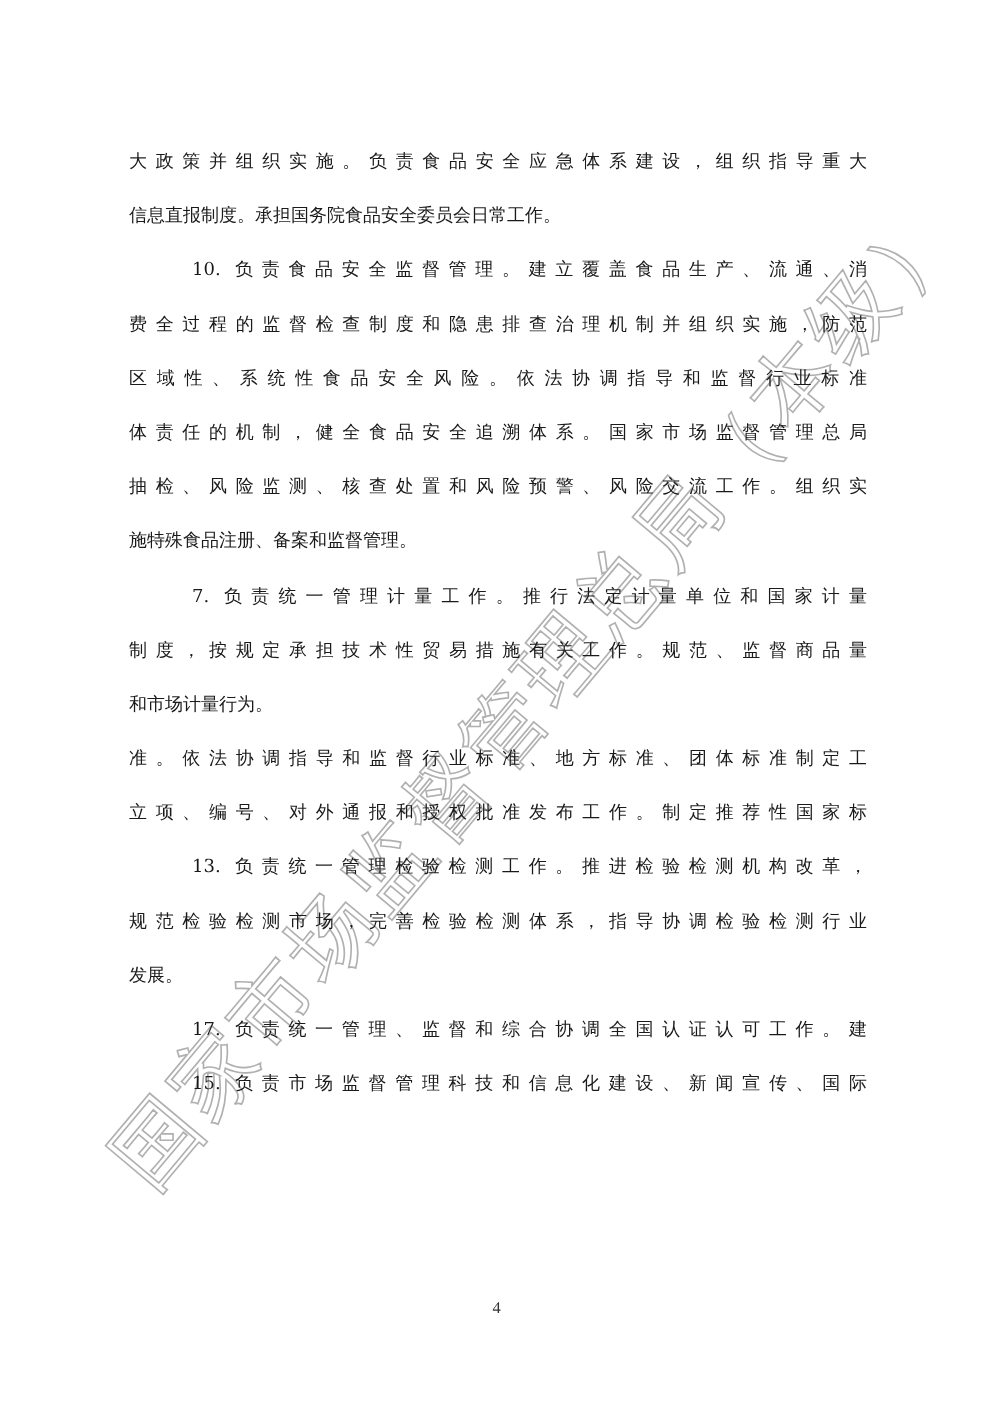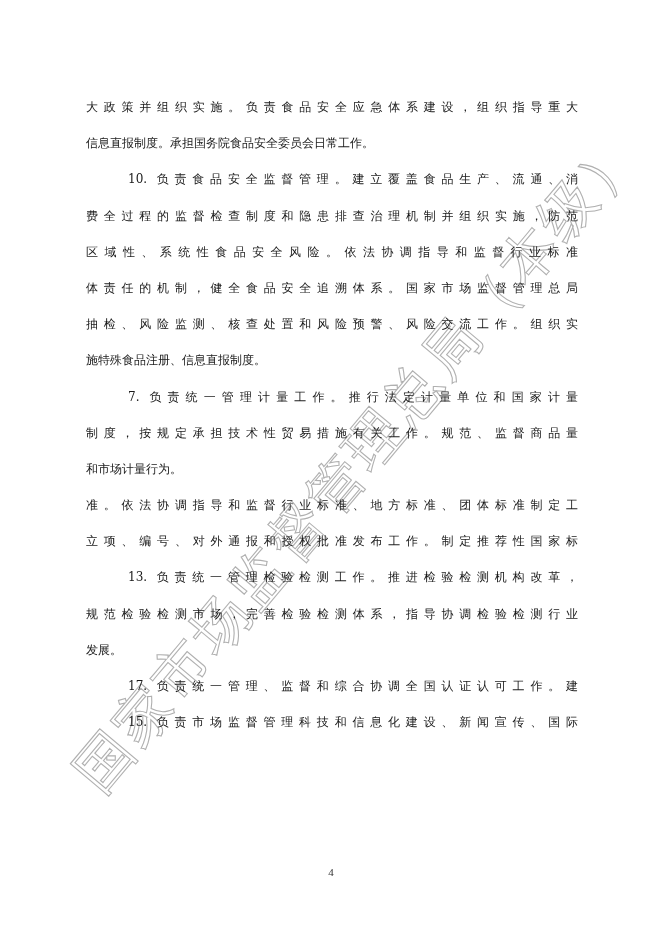--- a/index.html
+++ b/index.html
@@ -78,21 +78,21 @@
   <div class="body-text">
 
     <span class="line">大政策并组织实施。负责食品安全应急体系建设，组织指导重大</span>
     <span class="line last">信息直报制度。承担国务院食品安全委员会日常工作。</span>
 
     <span class="line indent">10. 负责食品安全监督管理。建立覆盖食品生产、流通、消</span>
     <span class="line">费全过程的监督检查制度和隐患排查治理机制并组织实施，防范</span>
     <span class="line">区域性、系统性食品安全风险。依法协调指导和监督行业标准</span>
     <span class="line">体责任的机制，健全食品安全追溯体系。国家市场监督管理总局</span>
     <span class="line">抽检、风险监测、核查处置和风险预警、风险交流工作。组织实</span>
-    <span class="line last">施特殊食品注册、信息直报制度。</span>
+    <span class="line last">施特殊食品注册、备案和监督管理。</span>
 
     <span class="line indent">7. 负责统一管理计量工作。推行法定计量单位和国家计量</span>
     <span class="line">制度，按规定承担技术性贸易措施有关工作。规范、监督商品量</span>
     <span class="line last">和市场计量行为。</span>
 
     <span class="line">准。依法协调指导和监督行业标准、地方标准、团体标准制定工</span>
     <span class="line">立项、编号、对外通报和授权批准发布工作。制定推荐性国家标</span>
 
     <span class="line indent">13. 负责统一管理检验检测工作。推进检验检测机构改革，</span>
     <span class="line">规范检验检测市场，完善检验检测体系，指导协调检验检测行业</span>

